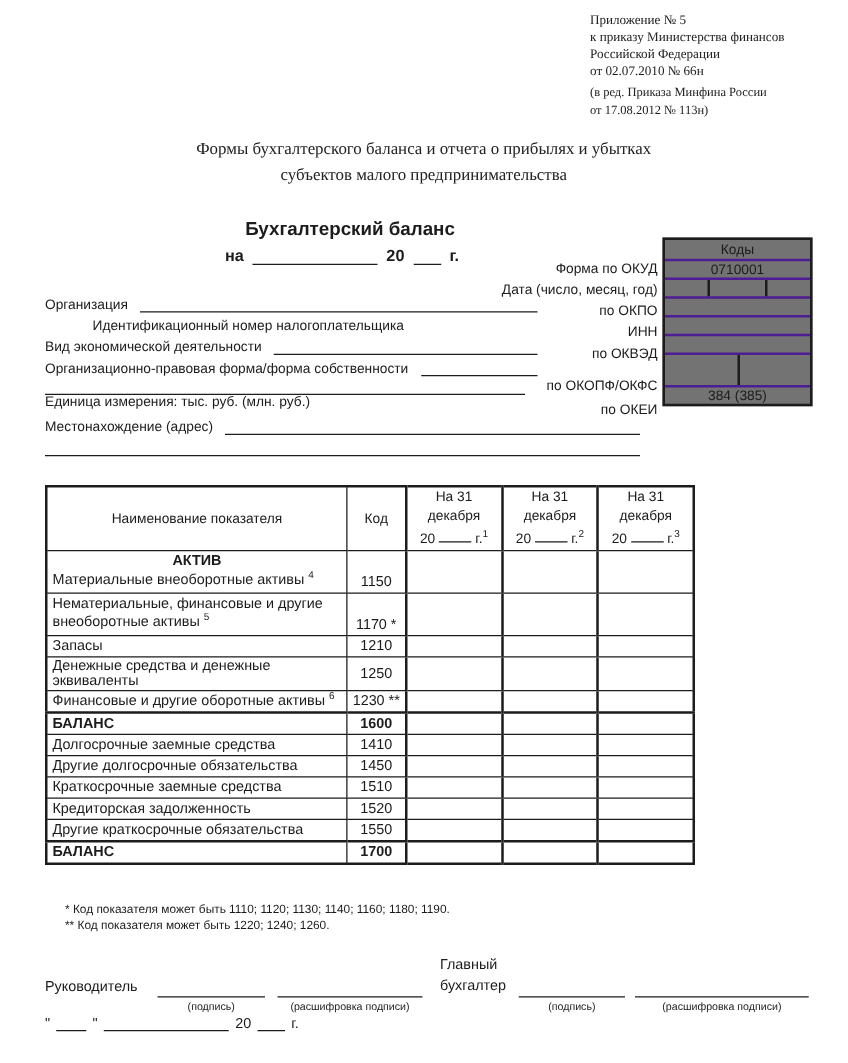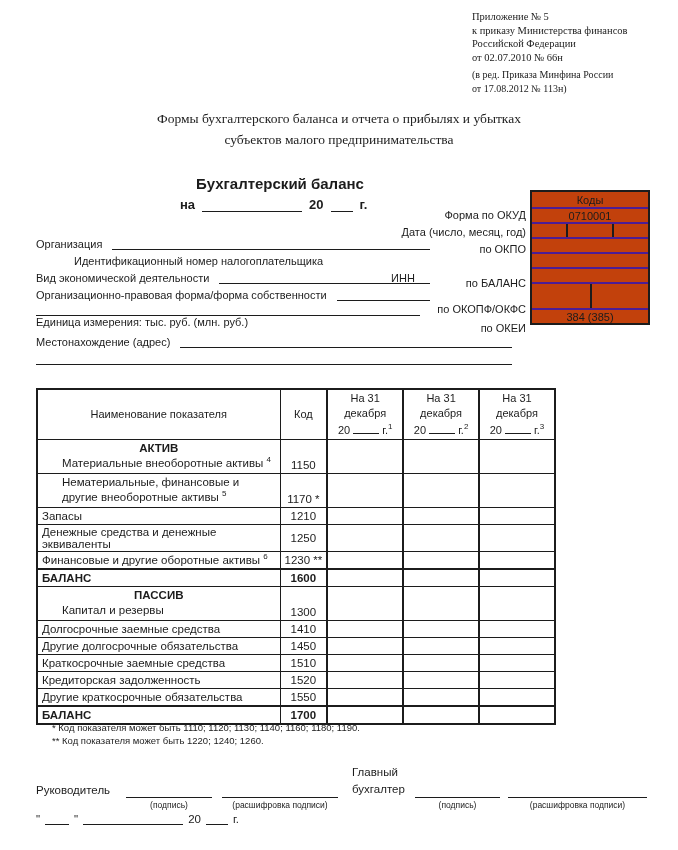--- a/index.html
+++ b/index.html
@@ -30,21 +30,21 @@
   }
   .title-line2 {
     position:absolute; left:180px; top:197px; display:flex; align-items:flex-end;
     gap:7px; font-weight:bold; font-size:13px;
   }
   .ul { display:inline-block; border-bottom:1.5px solid #1c1c1c; height:13px; }
   .w100 { width:100px; } .w22 { width:22px; } .w24 { width:24px; } .w26 { width:26px; }
   
   .rlabel { position:absolute; left:280px; width:246px; text-align:right; font-size:11px; white-space:nowrap; }
   
-  .codes-box { position:absolute; left:530px; top:190px; width:120px; border:2px solid #1c1c1c; background:#c2410c; }
+  .codes-box { position:absolute; left:530px; top:190px; width:120px; border:2px solid #1c1c1c; background:#737373; }
   .crow { height:15px; display:flex; align-items:center; justify-content:center; font-size:11px; border-top:2px solid #4c1d95; }
   .crow.first { border-top:none; }
   .crow.tall { height:26px; }
   .crow .ccell { height:100%; border-left:2px solid #1c1c1c; }
   .crow .ccell.first { border-left:none; }
   .c1 { width:34px; } .c2 { width:46px; } .c3 { width:36px; }
   .half { width:50%; }
   
   .fieldline { position:absolute; left:36px; display:flex; align-items:flex-end; font-size:11px; white-space:nowrap; }
   .fieldline .fill { flex:1; border-bottom:1.5px solid #1c1c1c; height:13px; margin-left:10px; }
@@ -55,21 +55,21 @@
     border-collapse:collapse; border:2px solid #1c1c1c; font-size:11.5px;
   }
   table.balance th, table.balance td { border:1px solid #1c1c1c; padding:1px 4px; }
   table.balance th { font-weight:normal; text-align:center; height:36px; font-size:11px; line-height:15px; }
   table.balance .cd { text-align:center; width:46px; white-space:nowrap; }
   table.balance .val, table.balance .val-h { border-left:2px solid #1c1c1c; width:88px; }
   table.balance tr.single td { height:17px; }
   table.balance tr.double td { height:32px; vertical-align:bottom; padding-bottom:2px; }
   table.balance tr.balrow td { height:18px; border-top:2px solid #1c1c1c; font-weight:bold; }
   .sec { font-weight:bold; text-align:center; line-height:15px; }
-  .nmline { line-height:15px;margin-left:20px; }
+  .nmline { line-height:15px; }
   sup { font-size:8px; vertical-align:super; line-height:0; }
   
   .footnotes { position:absolute; left:52px; top:721px; font-size:9.5px; line-height:13px; }
   
   .sig { position:absolute; font-size:11.5px; white-space:nowrap; }
   .sigline { position:absolute; border-bottom:1.5px solid #1c1c1c; height:1px; }
   .sigcap { position:absolute; font-size:8.5px; text-align:center; color:#222; }
   .dateline { position:absolute; left:36px; top:812px; display:flex; align-items:flex-end; gap:5px; font-size:11.5px; }
 </style>
 </head>
@@ -96,22 +96,22 @@
     <span>на</span>
     <span class="ul w100"></span>
     <span>20</span>
     <span class="ul w22"></span>
     <span>г.</span>
   </div>
 
   <div class="rlabel" style="top:209px;">Форма по ОКУД</div>
   <div class="rlabel" style="top:226px;">Дата (число, месяц, год)</div>
   <div class="rlabel" style="top:243px;">по ОКПО</div>
-  <div class="rlabel" style="top:272px;text-align:center;">ИНН</div>
-  <div class="rlabel" style="top:277px;">по БАЛАНС</div>
+  <div class="rlabel" style="top:260px;">ИНН</div>
+  <div class="rlabel" style="top:277px;">по ОКВЭД</div>
   <div class="rlabel" style="top:303px;">по ОКОПФ/ОКФС</div>
   <div class="rlabel" style="top:322px;">по ОКЕИ</div>
 
   <div class="codes-box">
     <div class="crow first">Коды</div>
     <div class="crow">0710001</div>
     <div class="crow">
       <span class="ccell first c1"></span>
       <span class="ccell c2"></span>
       <span class="ccell c3"></span>
@@ -218,30 +218,20 @@
         <td class="val"></td>
         <td class="val"></td>
       </tr>
       <tr class="balrow">
         <td>БАЛАНС</td>
         <td class="cd">1600</td>
         <td class="val"></td>
         <td class="val"></td>
         <td class="val"></td>
       </tr>
-      <tr class="double">
-        <td>
-          <div class="sec">ПАССИВ</div>
-          <div class="nmline">Капитал и резервы</div>
-        </td>
-        <td class="cd">1300</td>
-        <td class="val"></td>
-        <td class="val"></td>
-        <td class="val"></td>
-      </tr>
       <tr class="single">
         <td>Долгосрочные заемные средства</td>
         <td class="cd">1410</td>
         <td class="val"></td>
         <td class="val"></td>
         <td class="val"></td>
       </tr>
       <tr class="single">
         <td>Другие долгосрочные обязательства</td>
         <td class="cd">1450</td>

